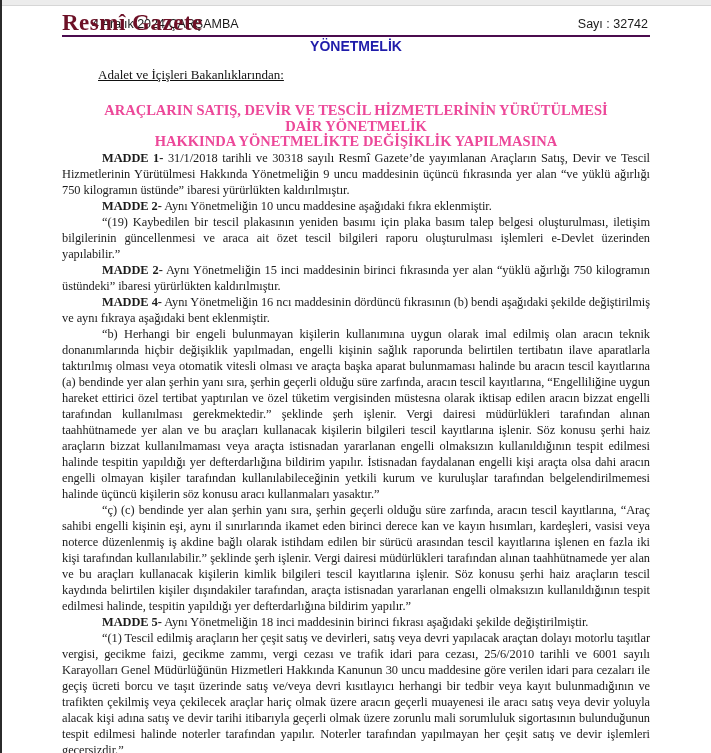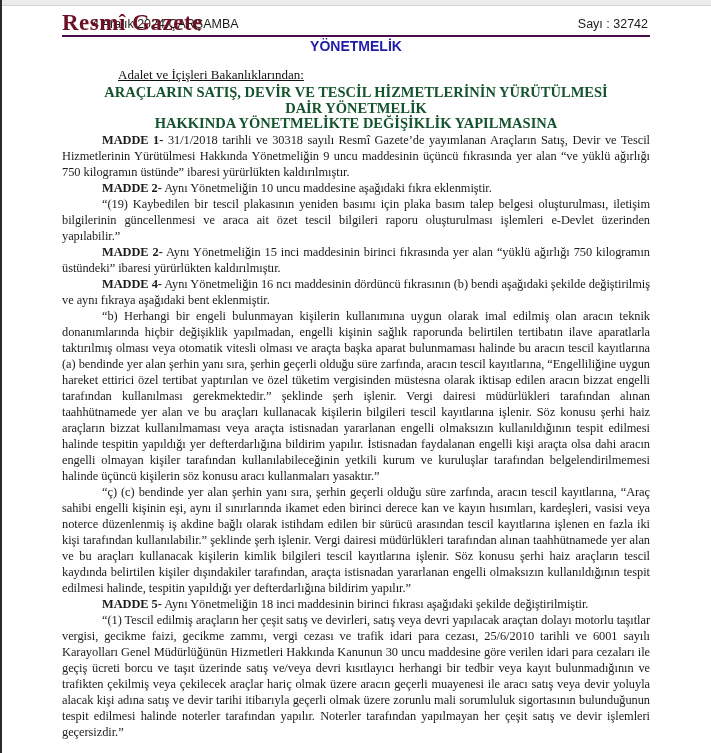--- a/index.html
+++ b/index.html
@@ -75,32 +75,32 @@
   .section-heading {
     margin-top: 1px;
     text-align: center;
     font-family: "Liberation Sans", sans-serif;
     font-weight: bold;
     font-size: 14px;
     color: var(--section_blue, #1f1caa);
   }
   .ministry-line {
     margin-top: 13px;
-    margin-left: 56px;
+    margin-left: 36px;
     font-size: 13px;
     text-decoration: underline;
     color: #111111;
   }
   .doc-title {
-    margin-top: 2px;
+    margin-top: 20px;
     text-align: center;
     font-weight: bold;
     font-size: 14.5px;
     line-height: 15.5px;
-    color: #14532d;
+    color: #ec4899;
   }
   .doc-title span { display: block; }
   .article-body {
     font-size: 12.4px;
     line-height: 16px;
     letter-spacing: -0.05px;
   }
   .para {
     margin: 0;
     text-indent: 40px;

